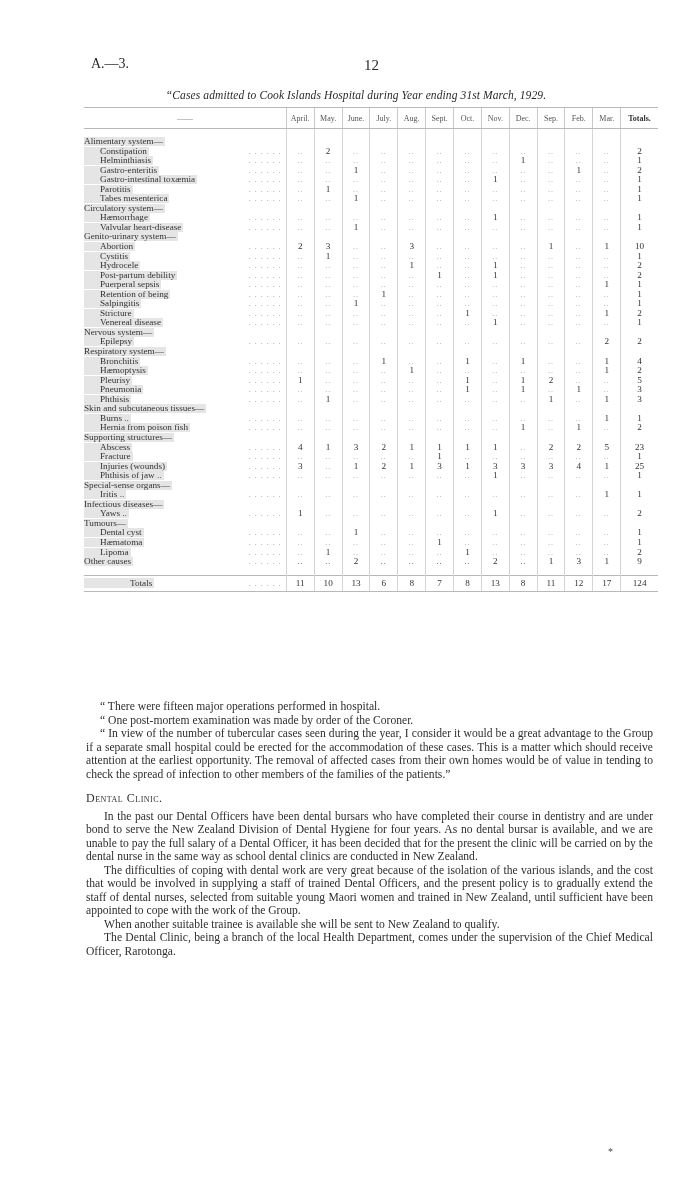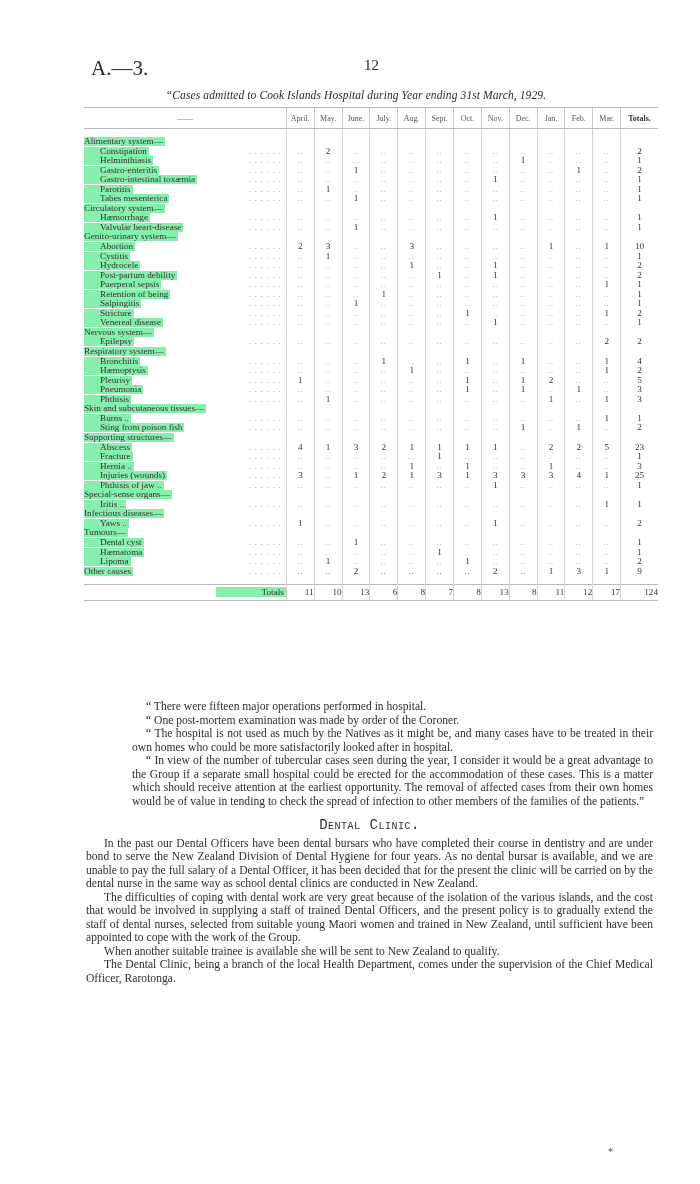--- a/index.html
+++ b/index.html
@@ -1,47 +1,47 @@
 <!DOCTYPE html>
 <html><head>
 <meta charset="utf-8">
 <style>
   html, body { margin: 0; padding: 0; background: #ffffff; }
   body { width: 700px; height: 1184px; position: relative; overflow: hidden;
          font-family: "Liberation Serif", "DejaVu Serif", serif; color: #2a2a2a; }
-  .page-ref { position: absolute; left: 91px; top: 56px; font-size: 21px; }
+  .page-ref { position: absolute; left: 91px; top: 56px; font-size: 14px; }
   .page-num { position: absolute; left: 364px; top: 57px; font-size: 15px; }
   .caption { position: absolute; left: 0; width: 700px; top: 89px; text-align: center;
              font-style: italic; font-size: 11.5px; letter-spacing: 0.1px; padding-left: 12px; box-sizing: border-box; }
   .tbl-wrap { position: absolute; left: 84px; top: 107px; width: 574px; }
   table { border-collapse: collapse; width: 574px; table-layout: fixed; font-size: 9.2px; }
   col.c-label { width: 196px; }
   col.c-m { width: 27px; }
   col.c-t { width: 36px; }
   thead th { font-weight: normal; font-size: 8px; height: 20px; padding: 0;
              border-top: 1px solid #b8b8b8; border-bottom: 1px solid #b8b8b8;
              border-left: 1px solid #c9c9c9; text-align: center; color: #555; }
   thead th.h-label { border-left: none; color: #777; }
   thead th.h-total { font-weight: bold; color: #333; margin-left: 44px; }
   tbody td { padding: 0; height: 9.55px; line-height: 9.55px; text-align: center;
              border-left: 1px solid #d4d4d4; color: #333; white-space: nowrap; overflow: hidden; }
   tbody td.lbl { text-align: left; border-left: none; position: relative; }
-  tbody td.lbl .txt { position: relative; z-index: 1; background: #86efac; padding-right: 2px; }
+  tbody td.lbl .txt { position: relative; z-index: 1; background: #e5e5e5; padding-right: 2px; }
   tbody td.lbl .lead { position: absolute; right: 4px; top: 0; color: #888; letter-spacing: 1px; font-size: 8px; }
   tbody td.lbl.indent .txt { padding-left: 16px; }
   tbody tr.group td.lbl .txt { padding-left: 0; }
   tbody tr.spacer td { height: 8px; }
   tbody tr.group td { color: #333; }
   td.dots { color: #999; font-size: 8px; letter-spacing: 1px; }
-  tbody tr.totals td { border-top: 1px solid #b8b8b8; border-bottom: 1px solid #b8b8b8; height: 15px; line-height: 15px; text-align: right; }
+  tbody tr.totals td { border-top: 1px solid #b8b8b8; border-bottom: 1px solid #b8b8b8; height: 15px; line-height: 15px; }
   tbody tr.totals td.lbl .txt { padding-left: 46px; }
   .body-text { position: absolute; left: 86px; width: 567px; top: 700px; font-size: 11.6px; line-height: 13.5px; text-align: justify; color: #2e2e2e; }
   .body-text p { margin: 0; text-indent: 18px; }
-  .body-text p.q { text-indent: 14px; margin-left: 46px; }
-  .section-head { text-align: center; font-variant: small-caps; font-size: 14px; margin: 11px 0 4px 0 !important; text-indent: 0 !important; letter-spacing: 0.5px; font-family: Liberation Mono, monospace; }
+  .body-text p.q { text-indent: 14px; }
+  .section-head { font-variant: small-caps; font-size: 12px; margin: 11px 0 4px 0 !important; text-indent: 0 !important; letter-spacing: 0.5px; }
   .mark { position: absolute; left: 608px; top: 1146px; font-size: 10px; color: #444; }
 </style>
 </head>
 <body>
 
 <div class="page-ref">A.—3.</div>
 <div class="page-num">12</div>
 <div class="caption">“Cases admitted to Cook Islands Hospital during Year ending 31st March, 1929.</div>
 
 <div class="tbl-wrap">
@@ -67,21 +67,21 @@
           <th class="h-label">——</th>
           <th>April.</th>
           <th>May.</th>
           <th>June.</th>
           <th>July.</th>
           <th>Aug.</th>
           <th>Sept.</th>
           <th>Oct.</th>
           <th>Nov.</th>
           <th>Dec.</th>
-          <th>Jan.</th>
+          <th>Sep.</th>
           <th>Feb.</th>
           <th>Mar.</th>
           <th class="h-total">Totals.</th>
         </tr>
     </thead>
     <tbody id="tbody">
         <tr class="spacer">
           <td class="lbl"></td>
           <td></td>
           <td></td>
@@ -571,21 +571,21 @@
           <td class="dots">..</td>
           <td class="dots">..</td>
           <td class="dots">..</td>
           <td class="dots">..</td>
           <td class="dots">..</td>
           <td class="dots">..</td>
           <td>1</td>
           <td>1</td>
         </tr>
         <tr>
-          <td class="lbl indent"><span class="txt">Sting from poison fish</span><span class="lead">. .      . .      . .</span></td>
+          <td class="lbl indent"><span class="txt">Hernia from poison fish</span><span class="lead">. .      . .      . .</span></td>
           <td class="dots">..</td>
           <td class="dots">..</td>
           <td class="dots">..</td>
           <td class="dots">..</td>
           <td class="dots">..</td>
           <td class="dots">..</td>
           <td class="dots">..</td>
           <td class="dots">..</td>
           <td>1</td>
           <td class="dots">..</td>
@@ -633,36 +633,20 @@
           <td class="dots">..</td>
           <td class="dots">..</td>
           <td>1</td>
           <td class="dots">..</td>
           <td class="dots">..</td>
           <td class="dots">..</td>
           <td class="dots">..</td>
           <td class="dots">..</td>
           <td class="dots">..</td>
           <td>1</td>
-        </tr>
-        <tr>
-          <td class="lbl indent"><span class="txt">Hernia ..</span><span class="lead">. .      . .      . .</span></td>
-          <td class="dots">..</td>
-          <td class="dots">..</td>
-          <td class="dots">..</td>
-          <td class="dots">..</td>
-          <td>1</td>
-          <td class="dots">..</td>
-          <td>1</td>
-          <td class="dots">..</td>
-          <td class="dots">..</td>
-          <td>1</td>
-          <td class="dots">..</td>
-          <td class="dots">..</td>
-          <td>3</td>
         </tr>
         <tr>
           <td class="lbl indent"><span class="txt">Injuries (wounds)</span><span class="lead">. .      . .      . .</span></td>
           <td>3</td>
           <td class="dots">..</td>
           <td>1</td>
           <td>2</td>
           <td>1</td>
           <td>3</td>
           <td>1</td>
@@ -866,21 +850,20 @@
           <td>124</td>
         </tr>
       </tbody>
   </table>
 </div>
 
 <div class="body-text">
   <div id="quoted">
       <p class="q">“ There were fifteen major operations performed in hospital.</p>
       <p class="q">“ One post-mortem examination was made by order of the Coroner.</p>
-      <p class="q">“ The hospital is not used as much by the Natives as it might be, and many cases have to be treated in their own homes who could be more satisfactorily looked after in hospital.</p>
       <p class="q">“ In view of the number of tubercular cases seen during the year, I consider it would be a great advantage to the Group if a separate small hospital could be erected for the accommodation of these cases. This is a matter which should receive attention at the earliest opportunity. The removal of affected cases from their own homes would be of value in tending to check the spread of infection to other members of the families of the patients.”</p>
     </div>
   <p class="section-head">Dental Clinic.</p>
   <div id="dental">
       <p>In the past our Dental Officers have been dental bursars who have completed their course in dentistry and are under bond to serve the New Zealand Division of Dental Hygiene for four years. As no dental bursar is available, and we are unable to pay the full salary of a Dental Officer, it has been decided that for the present the clinic will be carried on by the dental nurse in the same way as school dental clinics are conducted in New Zealand.</p>
       <p>The difficulties of coping with dental work are very great because of the isolation of the various islands, and the cost that would be involved in supplying a staff of trained Dental Officers, and the present policy is to gradually extend the staff of dental nurses, selected from suitable young Maori women and trained in New Zealand, until sufficient have been appointed to cope with the work of the Group.</p>
       <p>When another suitable trainee is available she will be sent to New Zealand to qualify.</p>
       <p>The Dental Clinic, being a branch of the local Health Department, comes under the supervision of the Chief Medical Officer, Rarotonga.</p>
     </div>
 </div>

